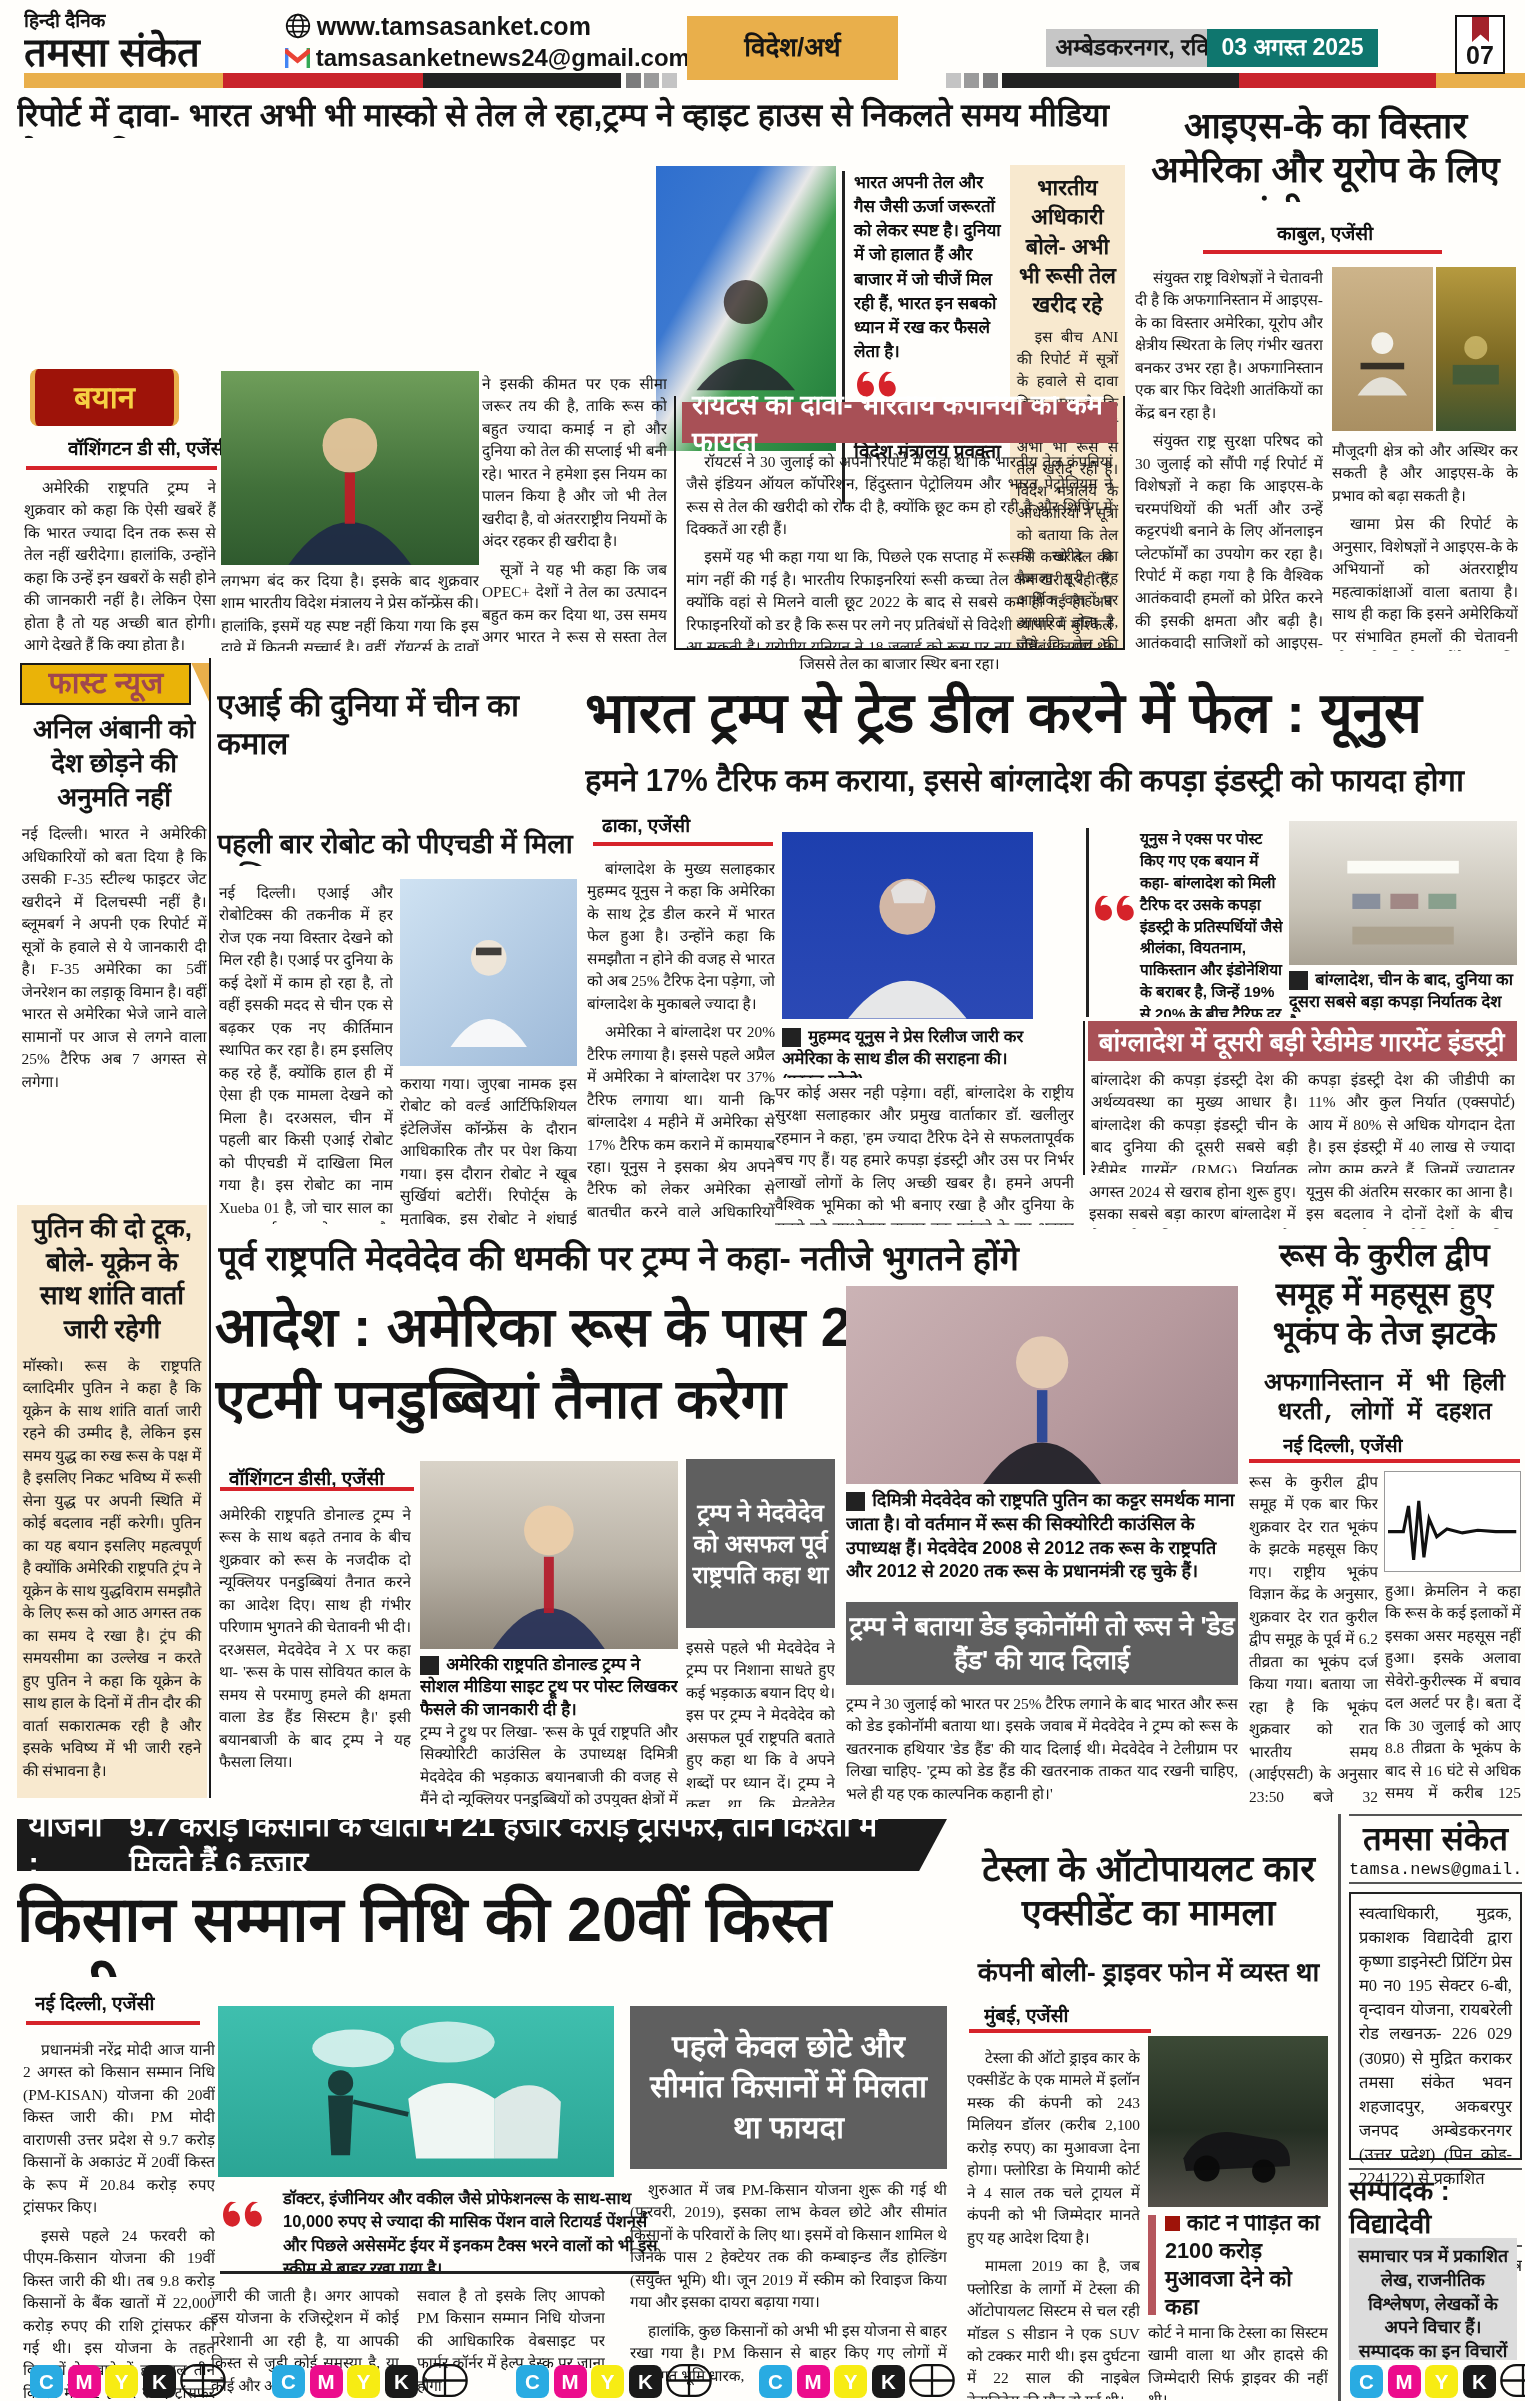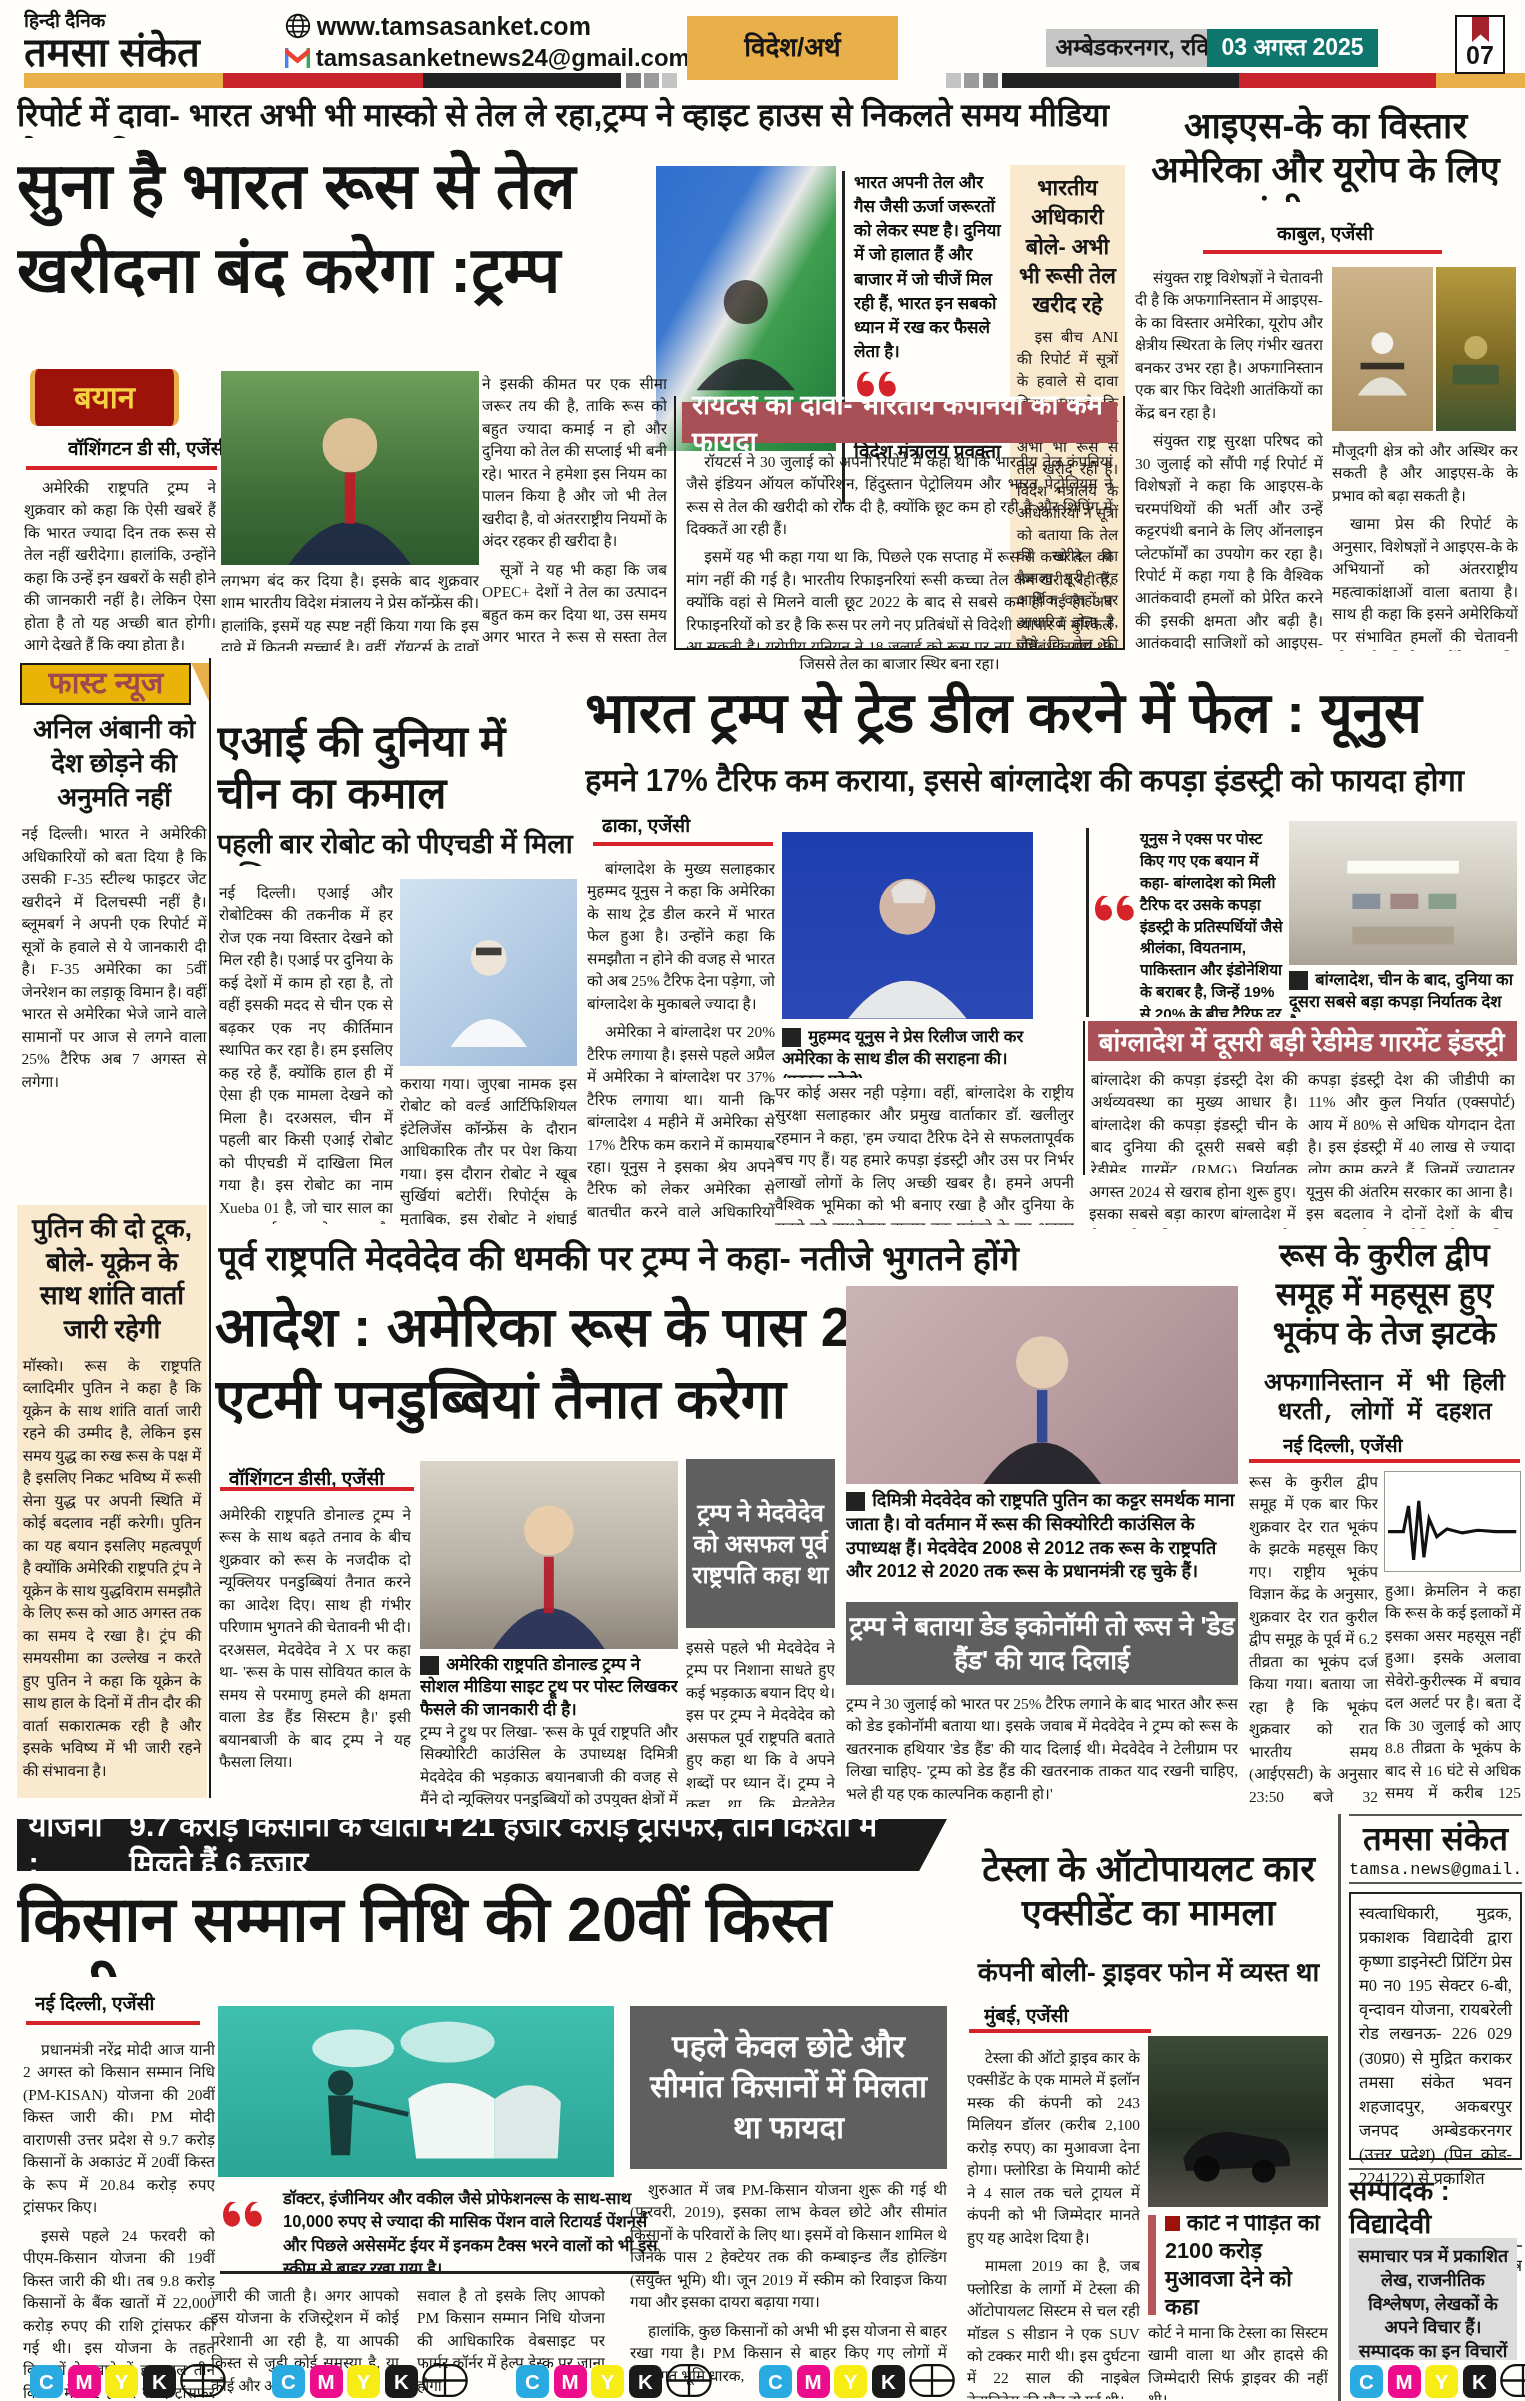--- a/index.html
+++ b/index.html
@@ -80,21 +80,20 @@
   </div>
   <div class="abs" style="left:1207px;top:28.5px;width:171px;height:38px;background:#0f766e;display:flex;align-items:center;justify-content:center;">
     <span class="hl" style="font-size:23px;color:#fff;">03 अगस्त 2025</span>
   </div>
   <div class="abs" style="left:1455px;top:15px;width:50px;height:59px;border:2.3px solid #111;background:#fff;">
     <span style="position:absolute;left:15px;top:0;width:17px;height:25px;background:#A3222B;clip-path:polygon(0 0,100% 0,100% 100%,50% 70%,0 100%);"></span>
     <span class="hl" style="position:absolute;left:0;bottom:1.1px;width:100%;text-align:center;font-size:25px;">07</span>
   </div>
 
   <div class="abs hl" style="left:17px;top:96px;width:1112px;height:42px;font-size:32px;">रिपोर्ट में दावा- भारत अभी भी मास्को से तेल ले रहा,ट्रम्प ने व्हाइट हाउस से निकलते समय मीडिया से बात की</div>
-  <div class="abs hl" style="left:17px;top:144px;width:653px;height:223px;font-size:64px;line-height:1.32;">सुना है भारत रूस से तेल खरीदना बंद करेगा :ट्रम्प</div>
 
   <div class="photo" style="left:656px;top:166px;width:180px;height:285px;background:linear-gradient(120deg,#2f6fce 0%,#3b78d0 30%,#e8e8e8 46%,#3f9e4f 60%,#1f7a3a 100%);">
     <svg viewBox="0 0 100 100">
         <circle cx="50" cy="32" r="17" fill="rgba(40,30,25,.75)"></circle>
         <path d="M12 100 Q50 52 88 100 Z" fill="rgba(35,35,45,.85)"></path>
       </svg>
   </div>
 
   <div class="abs quoteblock" style="left:842px;top:171px;width:164px;height:333px;">
     <div class="qtext">भारत अपनी तेल और गैस जैसी ऊर्जा जरूरतों को लेकर स्पष्ट है। दुनिया में जो हालात हैं और बाजार में जो चीजें मिल रही हैं, भारत इन सबको ध्यान में रख कर फैसले लेता है।</div>
@@ -189,21 +188,21 @@
       <div class="body">नई दिल्ली। भारत ने अमेरिकी अधिकारियों को बता दिया है कि उसकी F-35 स्टील्थ फाइटर जेट खरीदने में दिलचस्पी नहीं है। ब्लूमबर्ग ने अपनी एक रिपोर्ट में सूत्रों के हवाले से ये जानकारी दी है। F-35 अमेरिका का 5वीं जेनरेशन का लड़ाकू विमान है। वहीं भारत से अमेरिका भेजे जाने वाले सामानों पर आज से लगने वाला 25% टैरिफ अब 7 अगस्त से लगेगा।</div>
     </div>
 
     <div class="abs" style="left:0px;top:547px;width:190px;height:621px;background:#F8E9CF;padding:6.8px 5.7px;">
       <div class="hl" style="font-size:26px;text-align:center;line-height:1.3;margin-bottom:8px;">पुतिन की दो टूक, बोले- यूक्रेन के साथ शांति वार्ता जारी रहेगी</div>
       <div class="body">मॉस्को। रूस के राष्ट्रपति व्लादिमीर पुतिन ने कहा है कि यूक्रेन के साथ शांति वार्ता जारी रहने की उम्मीद है, लेकिन इस समय युद्ध का रुख रूस के पक्ष में है इसलिए निकट भविष्य में रूसी सेना युद्ध पर अपनी स्थिति में कोई बदलाव नहीं करेगी। पुतिन का यह बयान इसलिए महत्वपूर्ण है क्योंकि अमेरिकी राष्ट्रपति ट्रंप ने यूक्रेन के साथ युद्धविराम समझौते के लिए रूस को आठ अगस्त तक का समय दे रखा है। ट्रंप की समयसीमा का उल्लेख न करते हुए पुतिन ने कहा कि यूक्रेन के साथ हाल के दिनों में तीन दौर की वार्ता सकारात्मक रही है और इसके भविष्य में भी जारी रहने की संभावना है।</div>
     </div>
 
   </div>
 
-  <div class="abs hl" style="left:217px;top:715px;width:360px;height:137px;font-size:43px;">एआई की दुनिया में चीन का कमाल</div>
+  <div class="abs hl" style="left:217px;top:687px;width:360px;height:137px;font-size:31px;">एआई की दुनिया में चीन का कमाल</div>
   <div class="abs hl" style="left:217px;top:828px;width:360px;height:38px;font-size:27px;">पहली बार रोबोट को पीएचडी में मिला दाखिला</div>
   <div class="abs body" style="left:219px;top:882px;width:174px;height:342px;">नई दिल्ली। एआई और रोबोटिक्स की तकनीक में हर रोज एक नया विस्तार देखने को मिल रही है। एआई पर दुनिया के कई देशों में काम हो रहा है, तो वहीं इसकी मदद से चीन एक से बढ़कर एक नए कीर्तिमान स्थापित कर रहा है। हम इसलिए कह रहे हैं, क्योंकि हाल ही में ऐसा ही एक मामला देखने को मिला है। दरअसल, चीन में पहली बार किसी एआई रोबोट को पीएचडी में दाखिला मिल गया है। इस रोबोट का नाम Xueba 01 है, जो चार साल का PhD कार्यक्रम करने जा रहा है। खबर के सामने आने के बाद लोगों की इस रोबोट को लेकर मिली-जुली प्रतिक्रियाएं देखने को मिल रही हैं। ये Xueba नाम का रोबोट इस साल के PhD कार्यक्रम में</div>
   <div class="photo" style="left:400px;top:879px;width:177px;height:187px;background:linear-gradient(135deg,#cfe2f2,#9db9d8);">
     <svg viewBox="0 0 100 100">
         <circle cx="50" cy="30" r="14" fill="rgba(240,230,215,.95)"></circle>
         <rect x="40" y="22" width="20" height="6" fill="rgba(20,20,20,.8)"></rect>
         <path d="M20 100 Q50 56 80 100 Z" fill="rgba(250,250,250,.95)"></path>
       </svg>
   </div>
   <div class="abs body" style="left:400px;top:1073px;width:177px;height:152px;">कराया गया। जुएबा नामक इस रोबोट को वर्ल्ड आर्टिफिशियल इंटेलिजेंस कॉन्फ्रेंस के दौरान आधिकारिक तौर पर पेश किया गया। इस दौरान रोबोट ने खूब सुर्खियां बटोरीं। रिपोर्ट्स के मुताबिक, इस रोबोट ने शंघाई थिएटर एकेडमी के PhD प्रोग्राम में दाखिला लिया है। एकेडमी के अनुसार, ये रोबोट ड्रामा और फिल्म स्टडीज की पढ़ाई करेगा। साइंस एंड टेक्नोलॉजी और ह्यूमैनिटीज जैसे विषयों में तकनीक की मदद से यह रोबोट अपनी खास भूमिका निभाएगा। फिलहाल यह रोबोट चीनी ओपेरा पर रिसर्च करेगा।</div>

